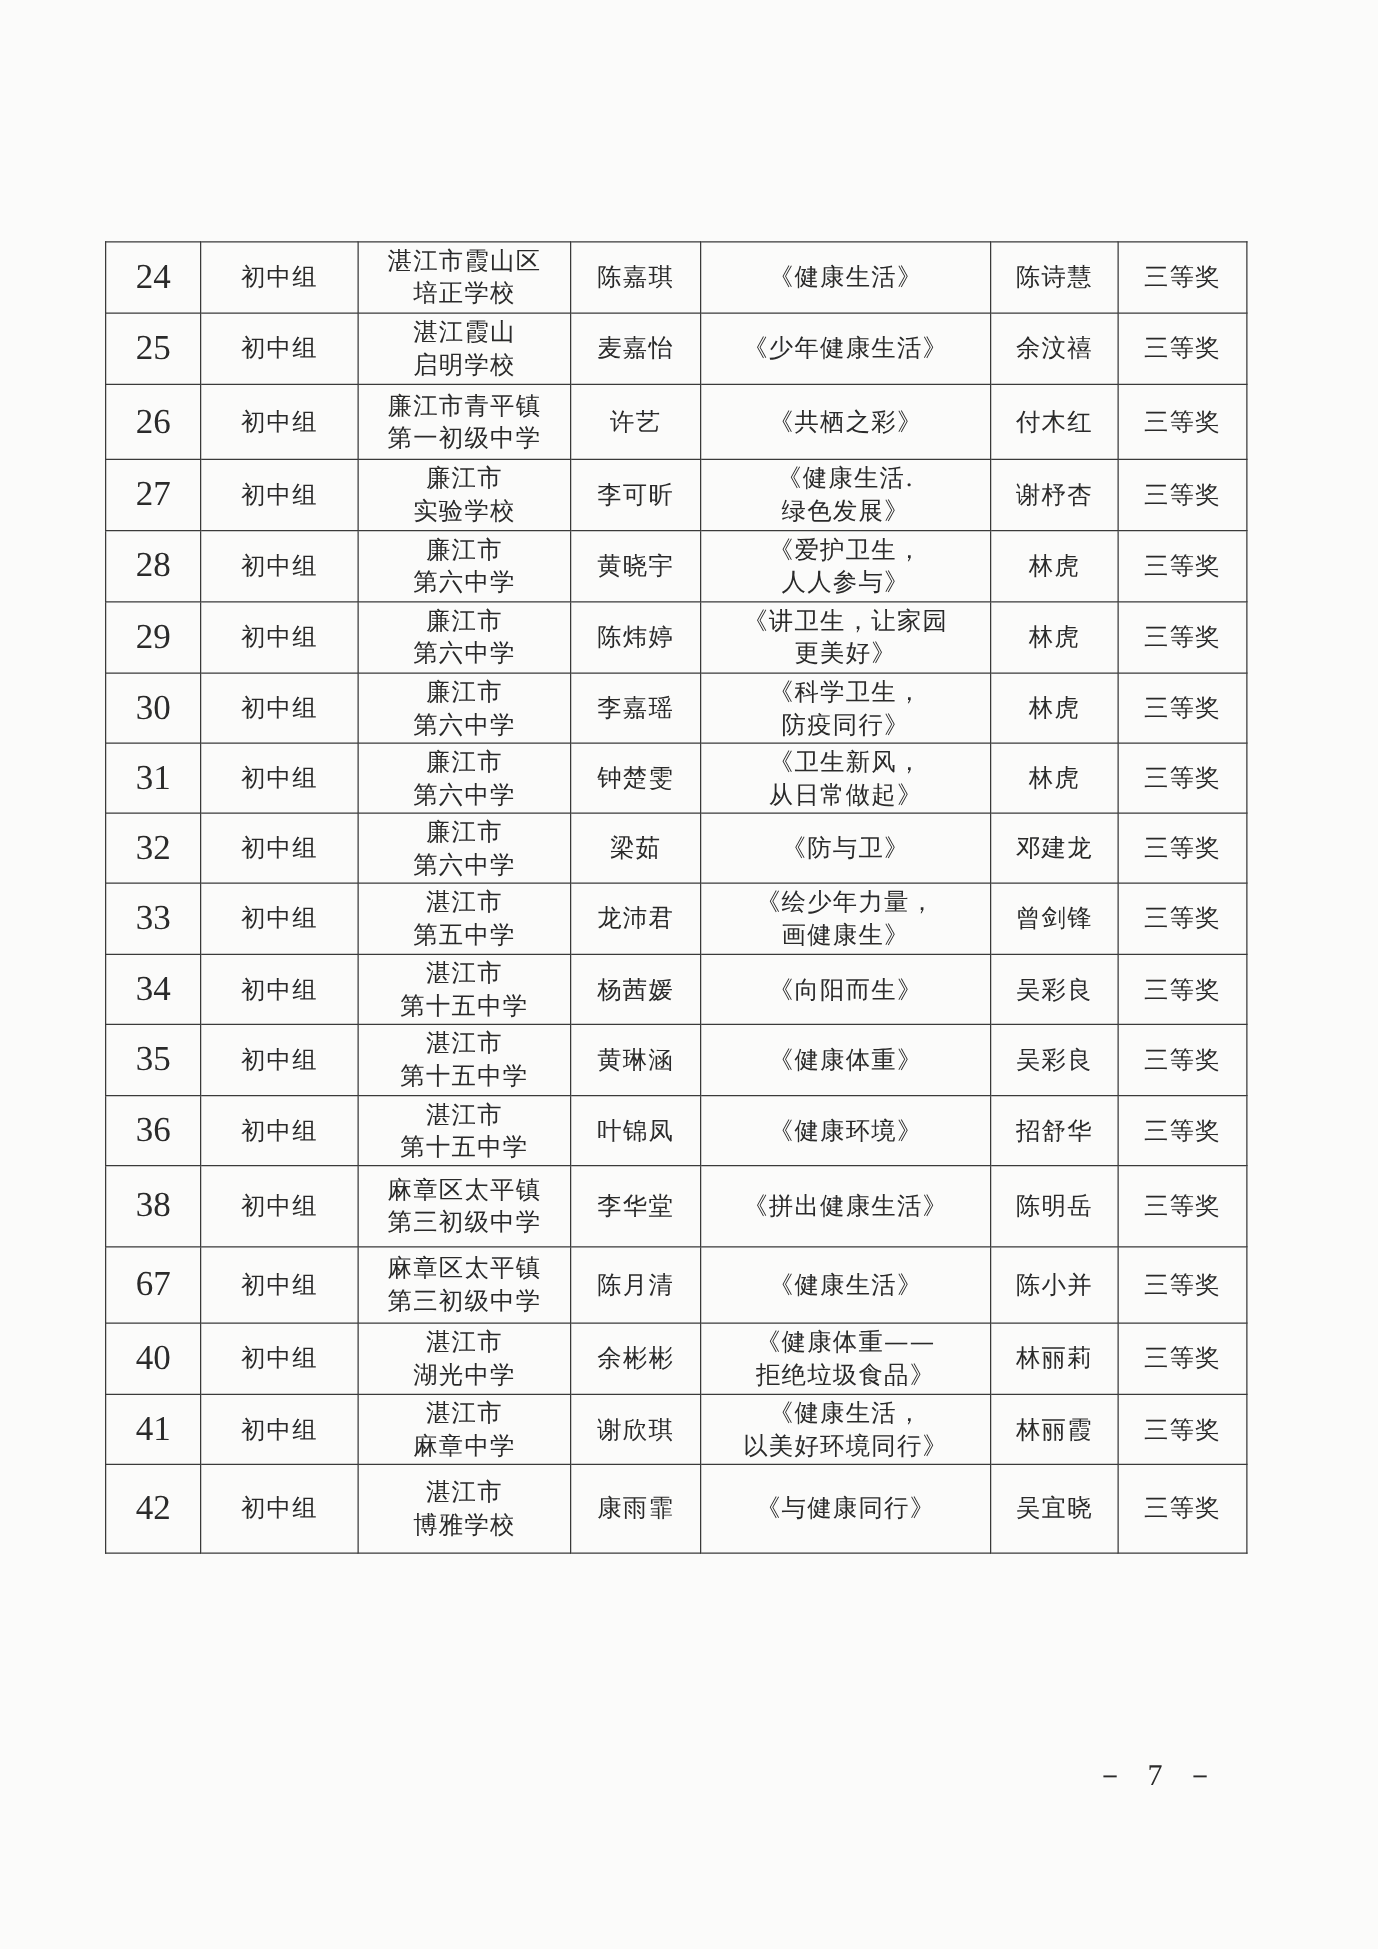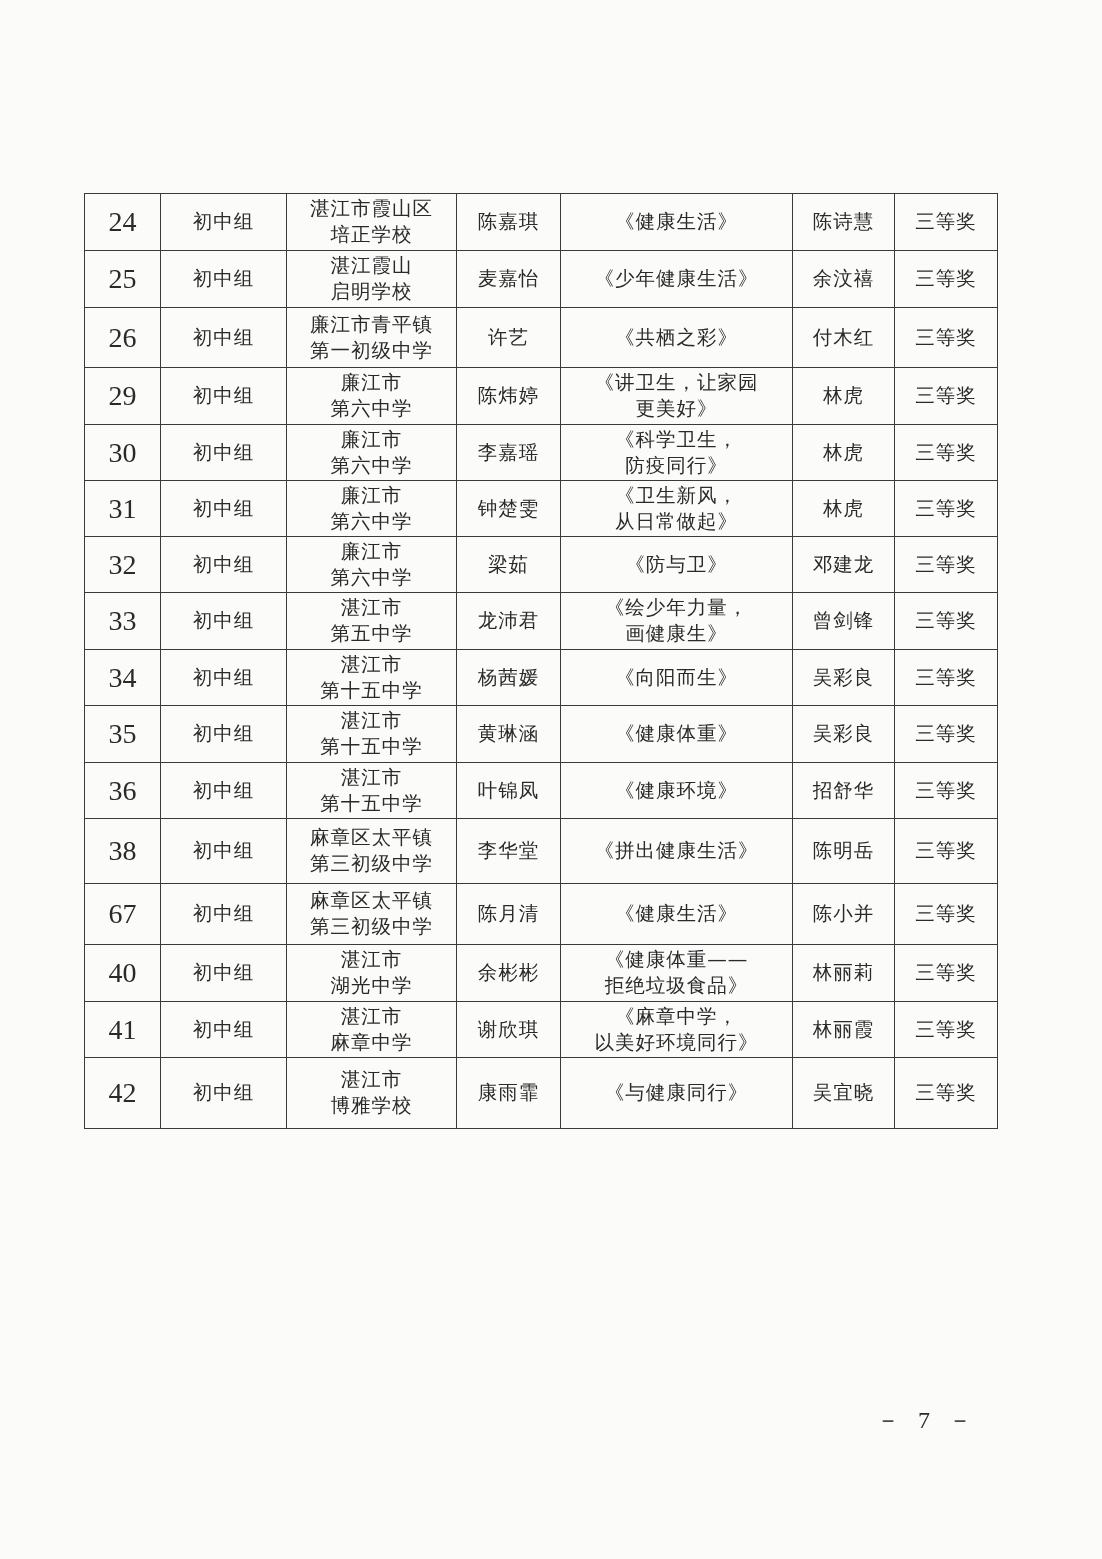--- a/index.html
+++ b/index.html
@@ -74,20 +74,42 @@
         <td class="num">26</td>
         <td>初中组</td>
         <td>廉江市青平镇
 第一初级中学</td>
         <td>许艺</td>
         <td>《共栖之彩》</td>
         <td>付木红</td>
         <td>三等奖</td>
       </tr>
       <tr style="height: 57px;">
+        <td class="num">27</td>
+        <td>初中组</td>
+        <td>廉江市
+实验学校</td>
+        <td>李可昕</td>
+        <td>《健康生活.
+绿色发展》</td>
+        <td>谢杼杏</td>
+        <td>三等奖</td>
+      </tr>
+      <tr style="height: 57px;">
+        <td class="num">28</td>
+        <td>初中组</td>
+        <td>廉江市
+第六中学</td>
+        <td>黄晓宇</td>
+        <td>《爱护卫生，
+人人参与》</td>
+        <td>林虎</td>
+        <td>三等奖</td>
+      </tr>
+      <tr style="height: 57px;">
         <td class="num">29</td>
         <td>初中组</td>
         <td>廉江市
 第六中学</td>
         <td>陈炜婷</td>
         <td>《讲卫生，让家园
 更美好》</td>
         <td>林虎</td>
         <td>三等奖</td>
       </tr>
@@ -194,21 +216,21 @@
 拒绝垃圾食品》</td>
         <td>林丽莉</td>
         <td>三等奖</td>
       </tr>
       <tr style="height: 56px; padding-left: 40px;">
         <td class="num">41</td>
         <td>初中组</td>
         <td>湛江市
 麻章中学</td>
         <td>谢欣琪</td>
-        <td>《麻章中学，
+        <td>《健康生活，
 以美好环境同行》</td>
         <td>林丽霞</td>
         <td>三等奖</td>
       </tr>
       <tr style="height: 71px;">
         <td class="num">42</td>
         <td>初中组</td>
         <td>湛江市
 博雅学校</td>
         <td>康雨霏</td>

